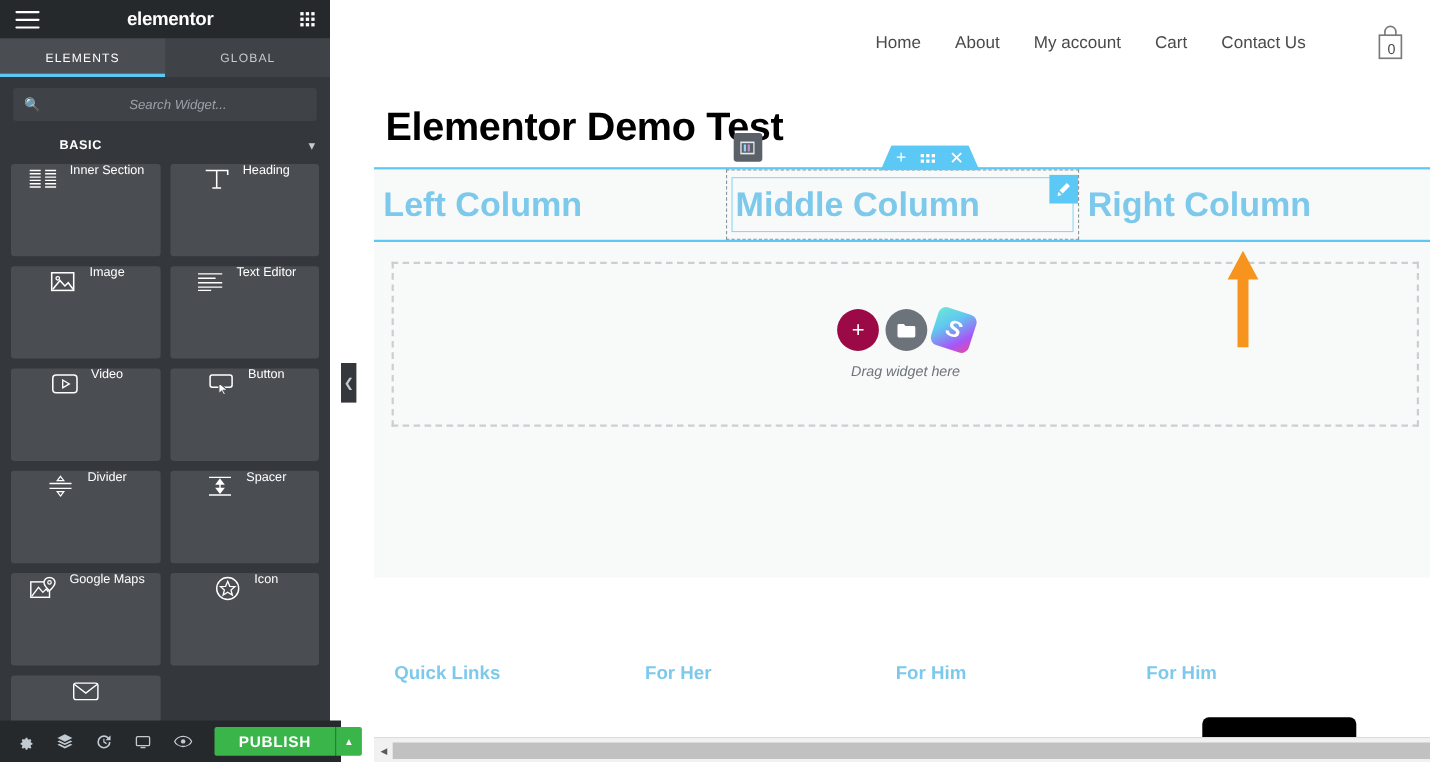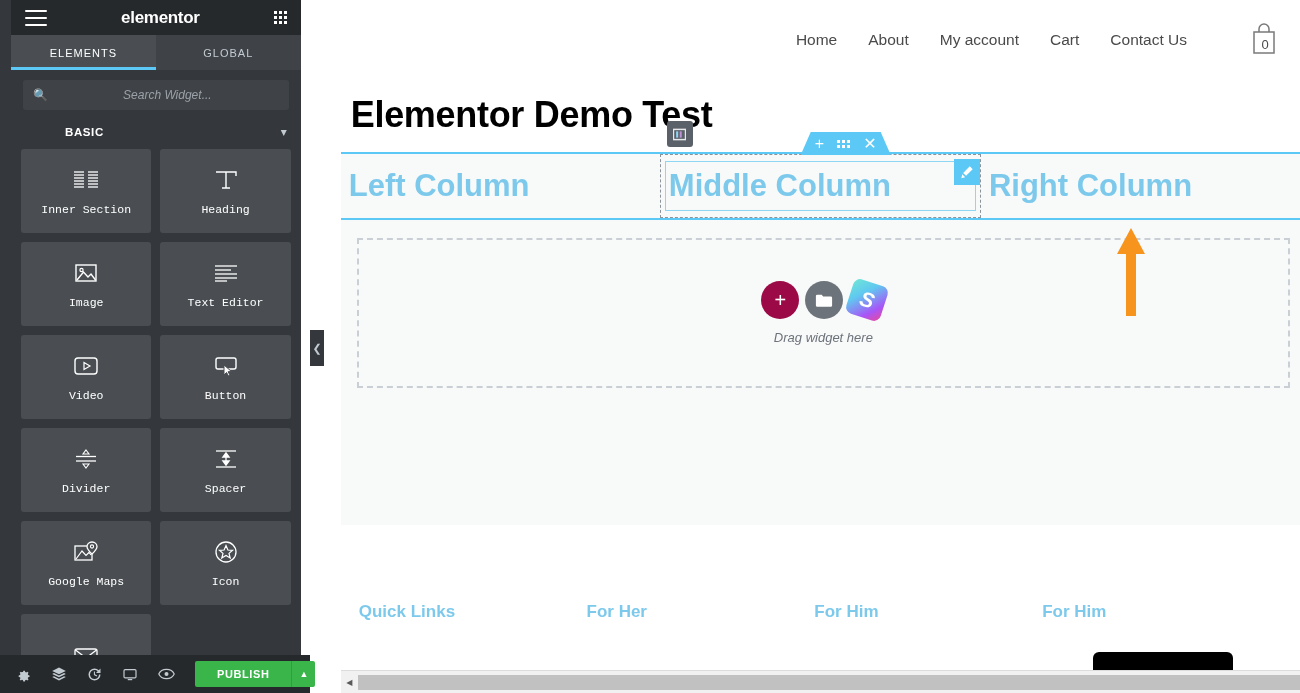--- a/index.html
+++ b/index.html
@@ -7,21 +7,21 @@
     width: 1300px; height: 693px;
     font-family: "Liberation Sans", sans-serif;
     overflow: hidden; background: #fff;
   }
   #app { position: relative; width: 1300px; height: 693px; display: flex; }
 
   
   #sidebar {
     width: 310px; height: 693px;
     background: #34383c; position: relative;
-    display: flex; flex-direction: column; padding-left: 11px;
+    display: flex; flex-direction: column;
   }
   #panel-header {
     height: 35px; background: #26292c;
     display: flex; align-items: center; justify-content: space-between;
     padding: 0 14px; flex: 0 0 35px;
   }
   .hamburger { width: 22px; height: 16px; display: flex; flex-direction: column;
     justify-content: space-between; cursor: pointer; }
   .hamburger i { display: block; height: 2px; background: #fff; border-radius: 1px; }
   #logo-text { color: #fff; font-size: 17px; font-weight: bold; letter-spacing: -0.3px; }
@@ -62,36 +62,36 @@
   }
   #category-label { color: #fff; font-size: 11.5px; font-weight: bold; letter-spacing: 0.6px; margin-left: 40px; }
   .chev-down { color: #c2cbd2; font-size: 12px; }
 
   #widget-grid {
     display: grid; grid-template-columns: 1fr 1fr; gap: 9px;
     padding: 0 10px;
   }
   .widget-card {
     background: #4a4e52; border-radius: 3px; height: 84px;
-    display: flex; flex-direction: column; align-items: center;
-    justify-content: center; gap: 9px; cursor: pointer; font-family: Liberation Mono, monospace;
+    display: flex; flex-direction: row; 
+    justify-content: center; gap: 9px; cursor: pointer;
   }
   .widget-card .wlabel { color: #fff; font-size: 11.5px; }
   .wicon { width: 30px; height: 28px; display: flex; align-items: center; justify-content: center; }
   .wicon svg { stroke: #fff; fill: none; stroke-width: 1.4; }
 
   #panel-footer {
     position: absolute; bottom: 0; left: 0; width: 310px; height: 38px;
     background: #26292c; display: flex; align-items: center; padding: 0 16px; gap: 20px;
   }
   .foot-icon { color: #c2cbd2; cursor: pointer; display: flex; align-items: center; }
   .foot-icon svg { fill: #c2cbd2; }
   #publish-group { margin-left: auto; display: flex; height: 26px; }
   #publish-btn {
-    background: #39b54a; color: #fff; font-size: 11px; font-weight: bold;
+    background: #39b54a; color: #fff; font-size: 14px; font-weight: bold;
     letter-spacing: 0.6px; padding: 0 22px; display: flex; align-items: center;
     border-radius: 2px 0 0 2px; cursor: pointer;
   }
   #publish-arrow {
     background: #39b54a; width: 24px; display: flex; align-items: center;
     justify-content: center; border-left: 1px solid #2e9e3e;
     border-radius: 0 2px 2px 0; cursor: pointer; color: #fff; font-size: 9px;
   }
 
   

